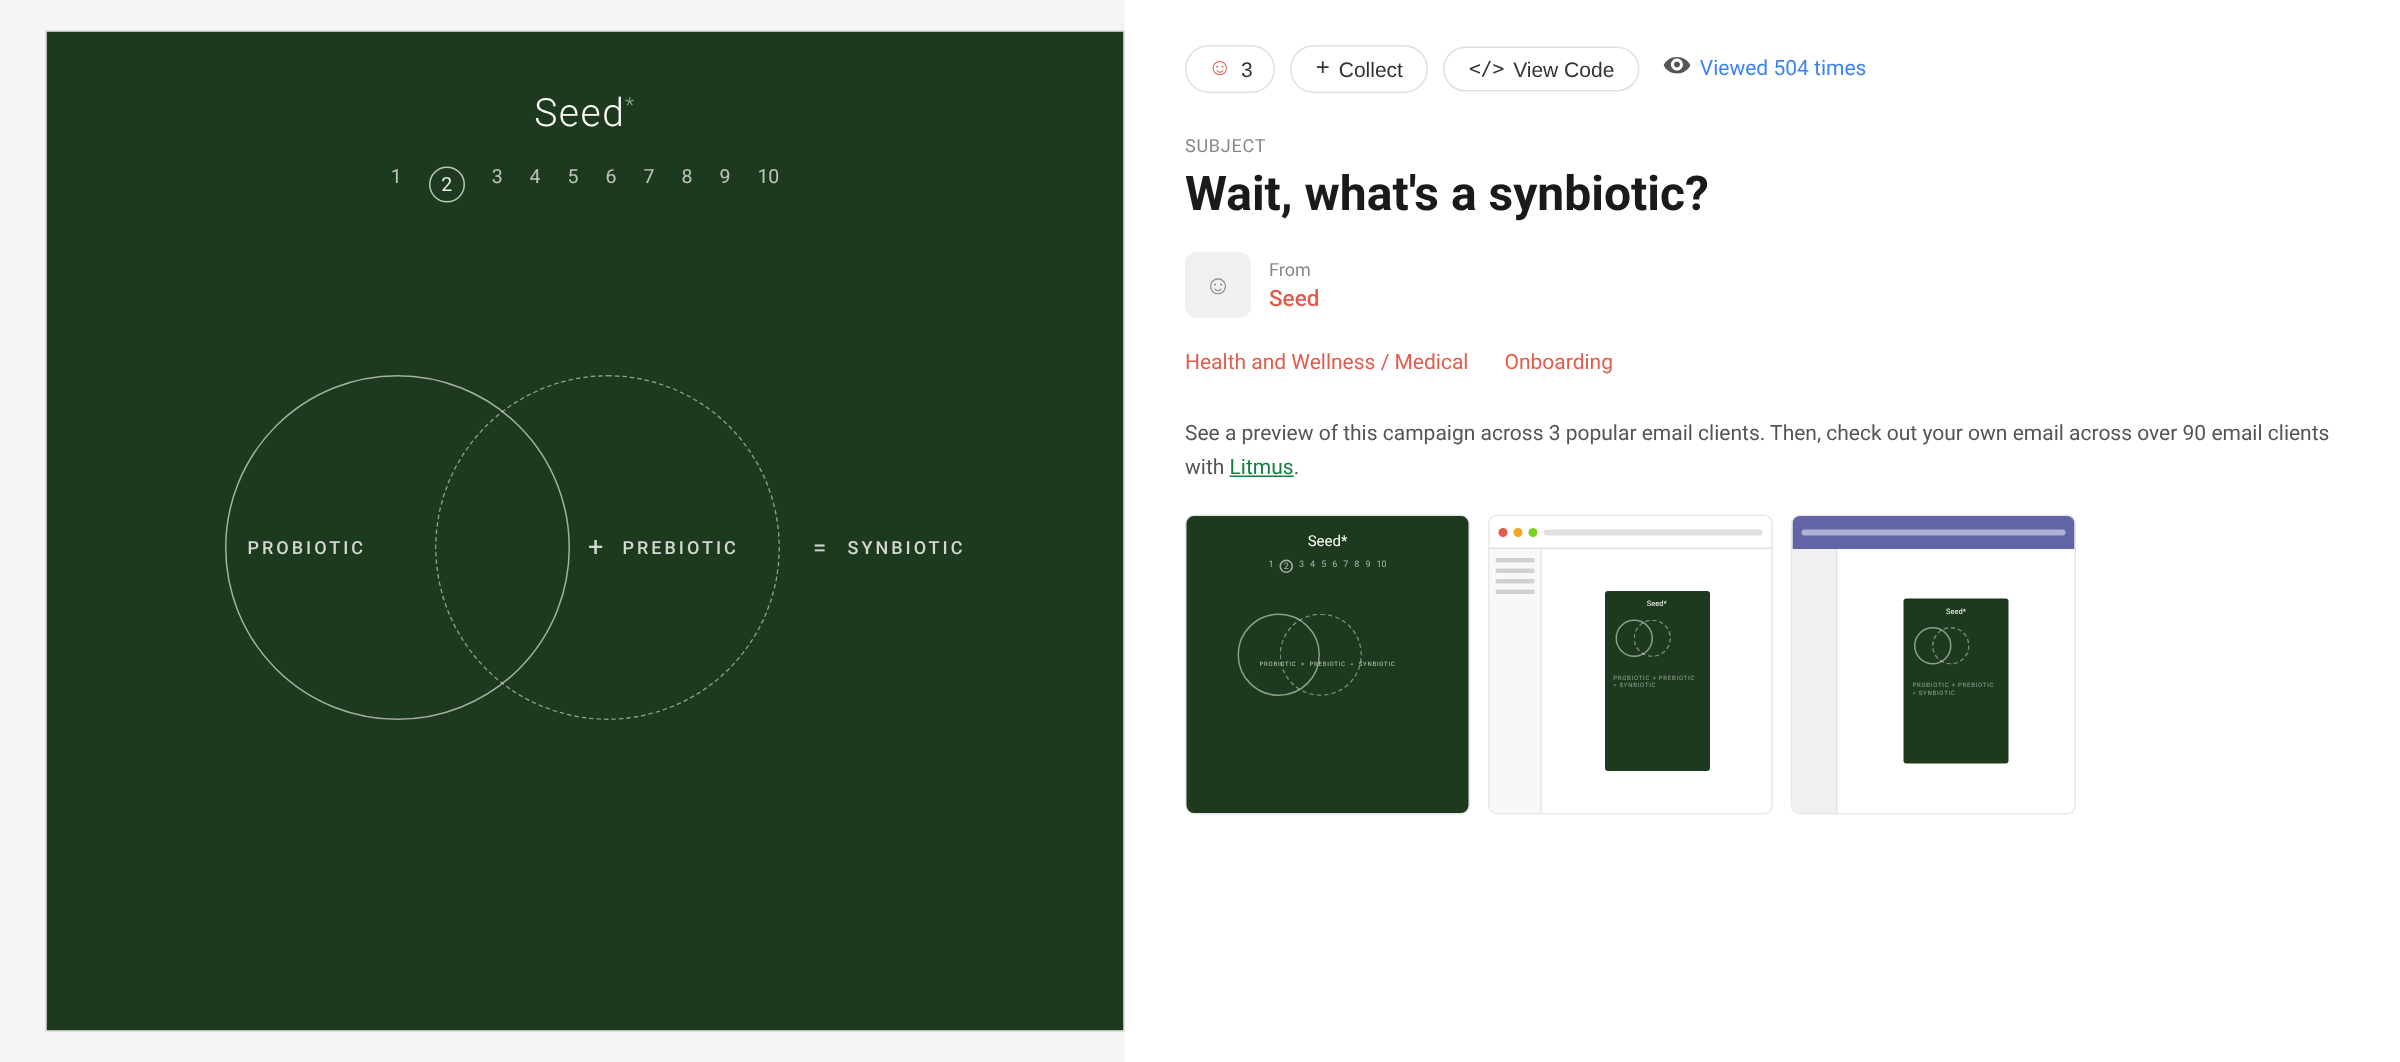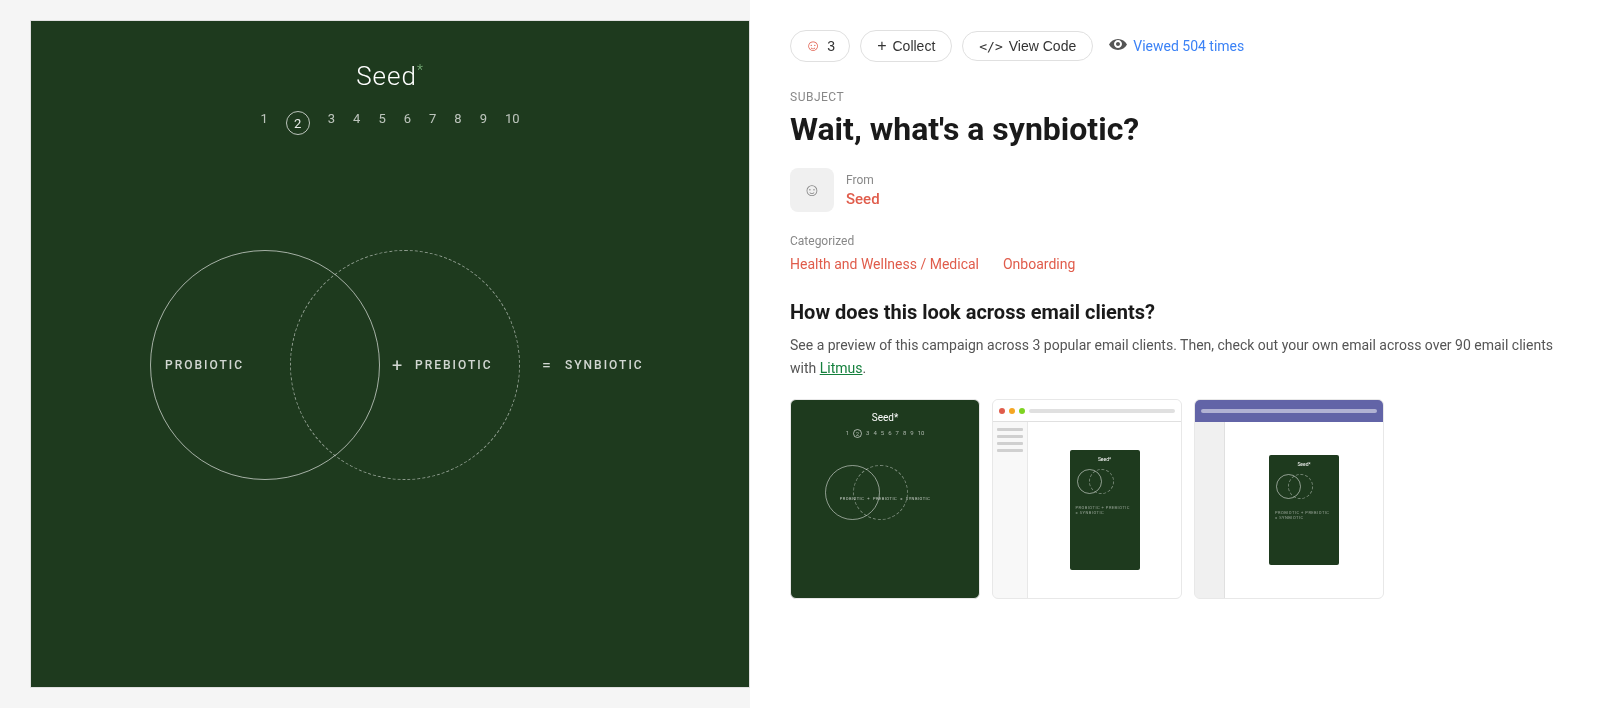--- a/index.html
+++ b/index.html
@@ -590,27 +590,25 @@
   <div class="from-section">
     <div class="sender-avatar">
       <span>☺</span>
     </div>
     <div>
       <div class="from-label">From</div>
       <a class="sender-name">Seed</a>
     </div>
   </div>
 
-  <div class="categorized-label">Categorized</div>
   <div class="categories">
     <a class="category-tag">Health and Wellness / Medical</a>
     <a class="category-tag">Onboarding</a>
   </div>
 
-  <h2 class="section-title">How does this look across email clients?</h2>
   <p class="section-desc">
     <span>See a preview of this campaign across 3 popular email clients. Then, check out your own email across over 90 email clients with</span>
     <a class="litmus-link">Litmus</a><span>.</span>
   </p>
 
   <div class="thumbnails">
 
     <div class="thumb thumb-seed">
       <div class="thumb-seed-logo">Seed*</div>
       <div class="thumb-seed-nav">

